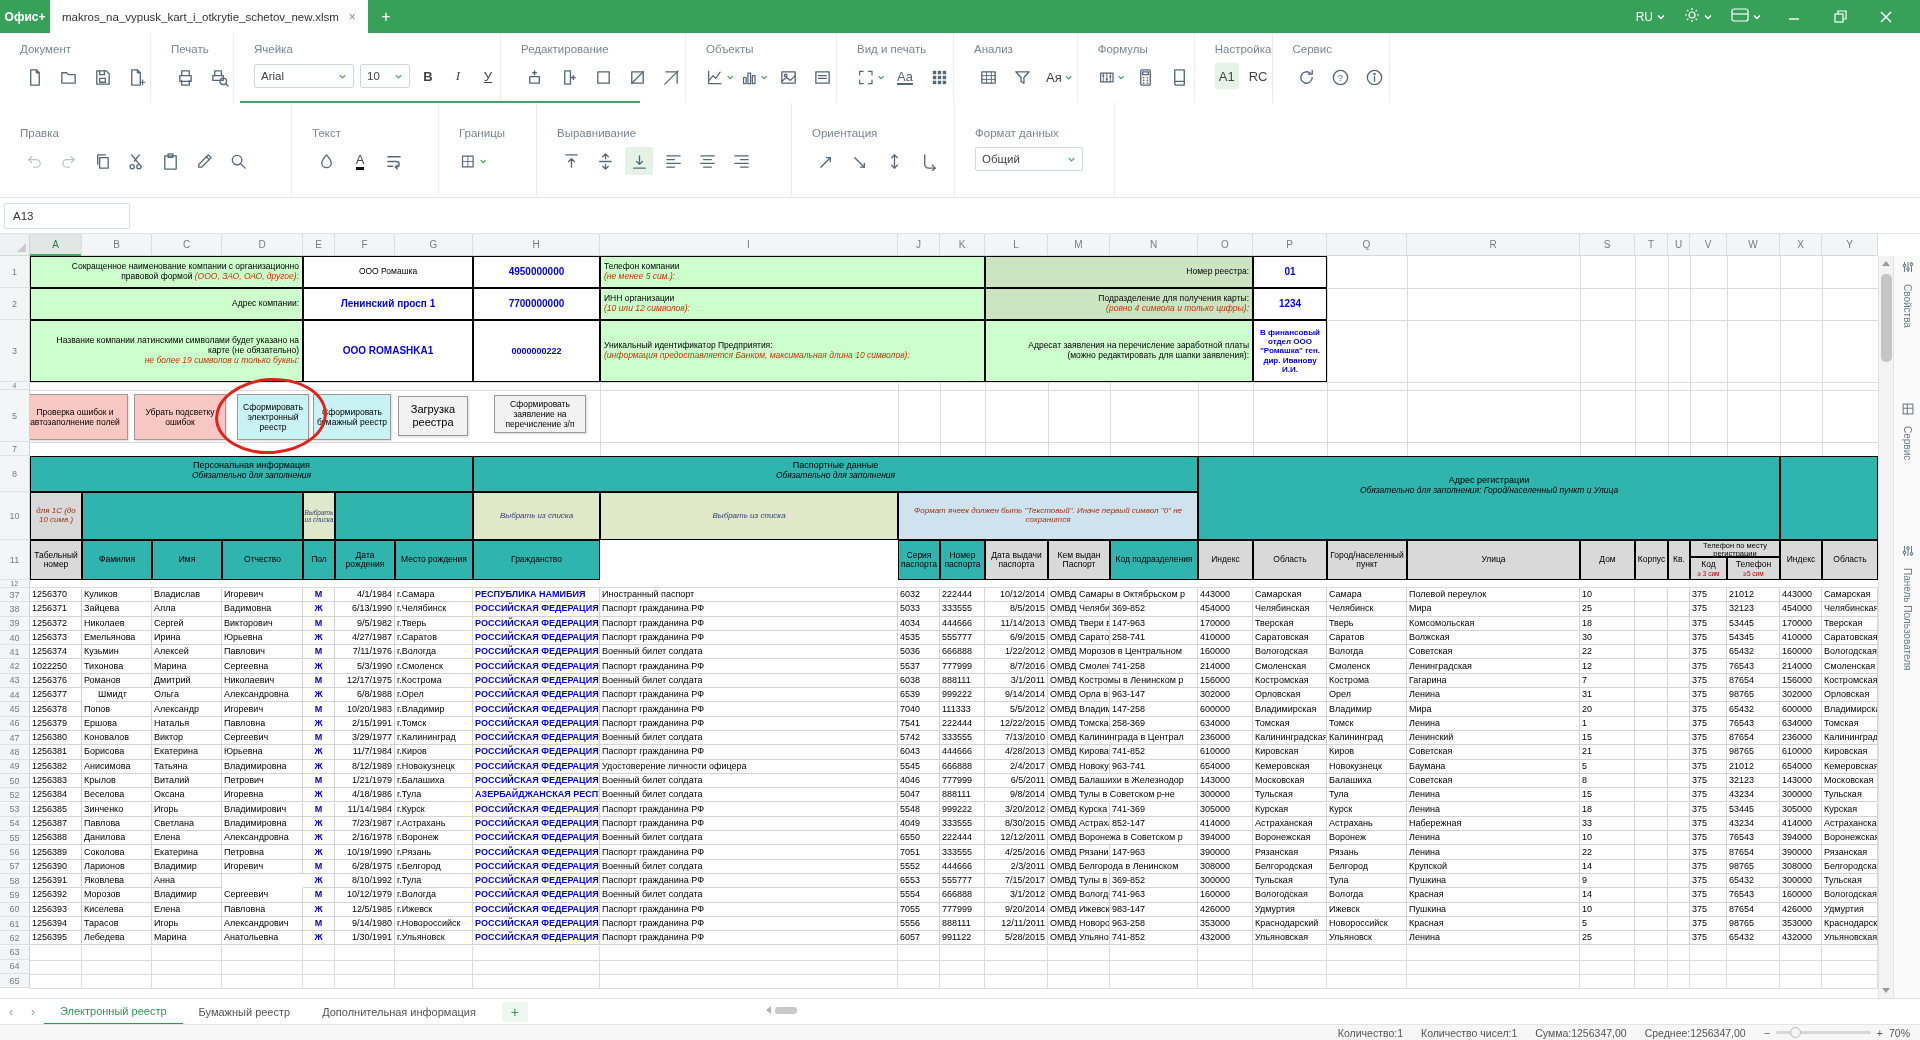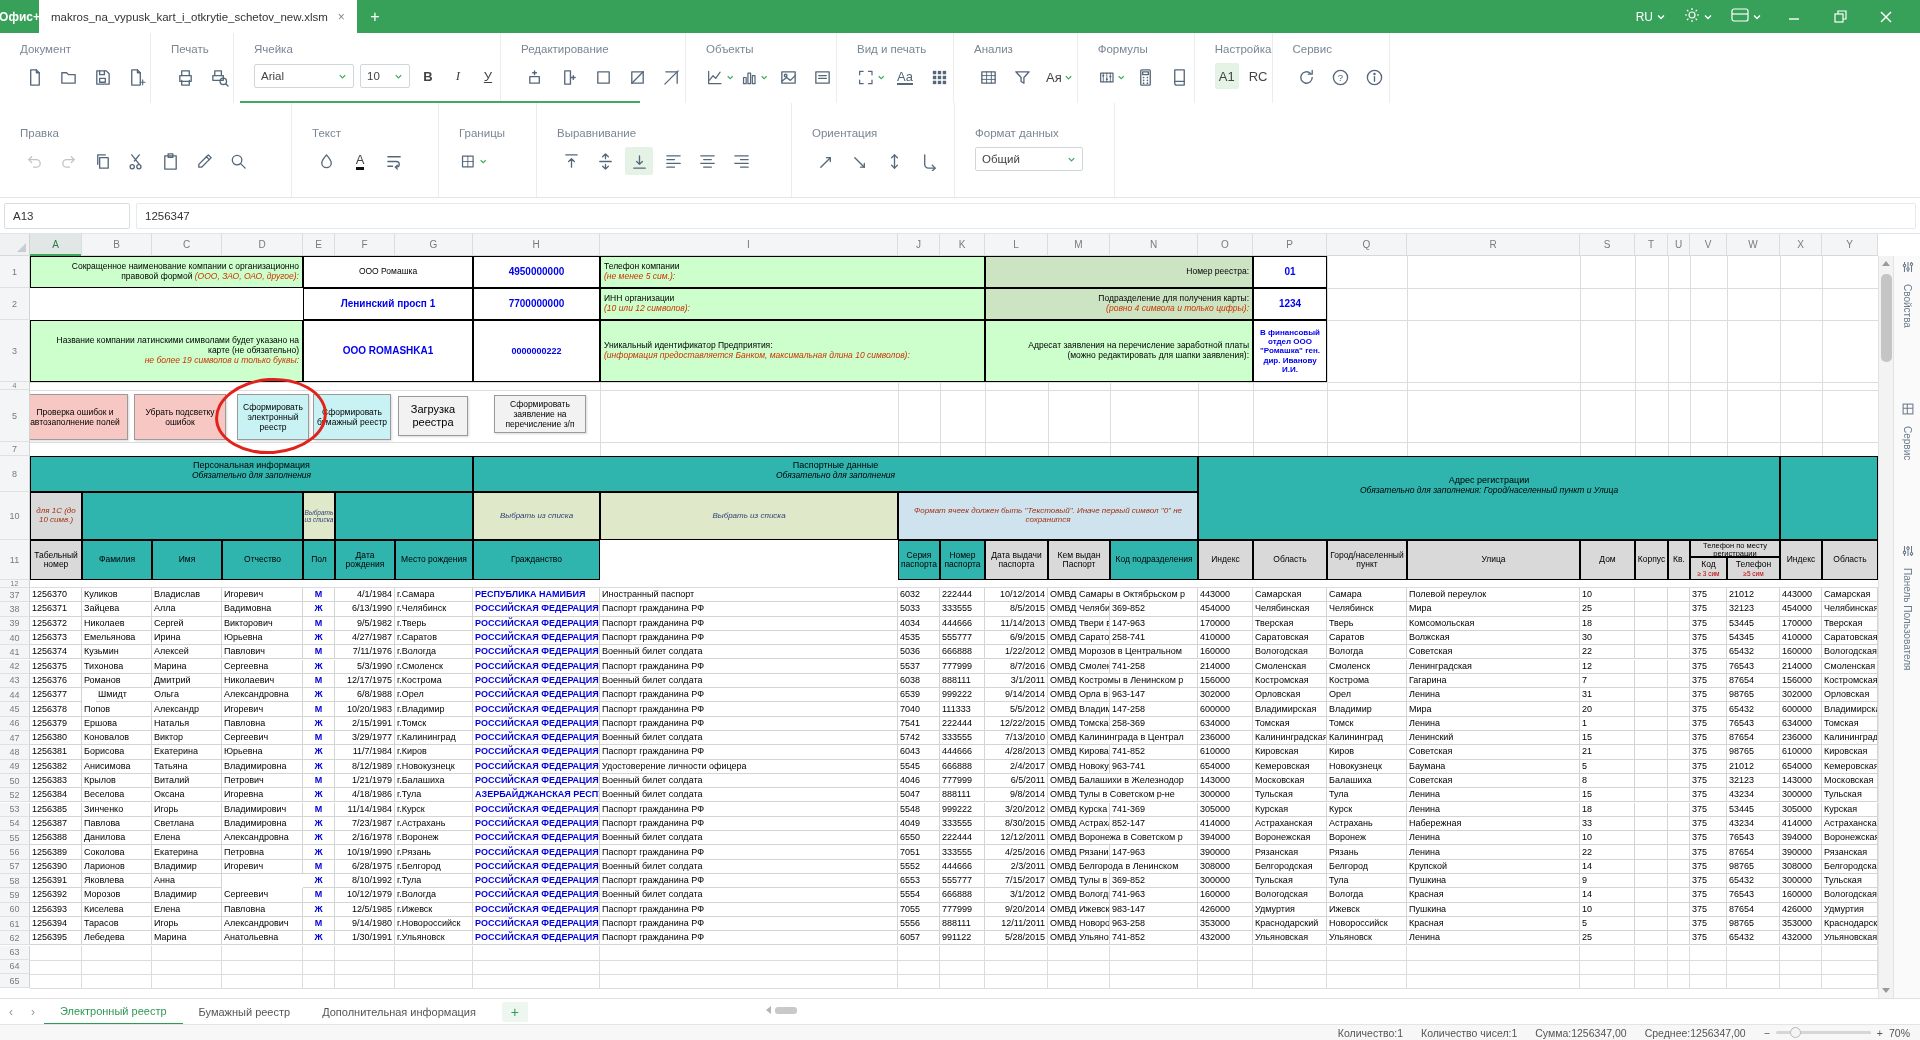--- a/index.html
+++ b/index.html
@@ -2,21 +2,21 @@
 <html><head>
 <meta charset="utf-8">
 <style>
   * { box-sizing: border-box; margin: 0; padding: 0; }
   html,body { width:1920px; height:1040px; overflow:hidden; }
   body { font-family:"Liberation Sans", sans-serif; background:#fff; }
   #app { position:relative; width:1920px; height:1040px; background:#fff; overflow:hidden; }
 
   
   #titlebar { position:absolute; left:0; top:0; width:1920px; height:33px; background:#38a159; display:flex; align-items:stretch; color:#fff; }
-  #logo { width:39px; display:flex; align-items:center; justify-content:center; font-weight:bold; font-size:12px;border-radius:7px; }
+  #logo { width:50px; display:flex; align-items:center; justify-content:center; font-weight:bold; font-size:12px;border-radius:7px; }
   #doc-tab { background:#fff; color:#333; display:flex; align-items:center; gap:10px; padding:0 12px; font-size:11.5px; max-width:340px; }
   #doc-tab .x { color:#888; font-size:12px; cursor:pointer; }
   #tab-add { width:36px; display:flex; align-items:center; justify-content:center; font-size:16px; }
   #tb-right { margin-left:auto; display:flex; align-items:center; gap:6px; padding-right:14px; }
   .tbr-item { display:flex; align-items:center; gap:3px; font-size:12px; padding:0 6px; height:33px; }
   .wbtn { width:40px; height:33px; display:flex; align-items:center; justify-content:center; font-size:13px; }
   .chev-w svg, .chev-g svg { display:block; }
 
   
   #toolbar1 { position:absolute; left:0; top:33px; width:1920px; height:70px; background:#fff; display:flex; }
@@ -603,21 +603,20 @@
               <polyline points="2,3.5 5,6.5 8,3.5" fill="none" stroke="#3fa860" stroke-width="1.4"></polyline>
             </svg>
           </div>
         </div>
       </div>
     </div>
   <div id="tb1-underline"></div>
 
   <div id="formulabar">
     <div id="namebox">A13</div>
-    <div id="fx-input">1256347</div>
   </div>
 
   <div id="colletters">
       <div id="corner"></div>
       <div class="clet sel" style="width:52px">A</div>
       <div class="clet " style="width:70px">B</div>
       <div class="clet " style="width:70px">C</div>
       <div class="clet " style="width:81px">D</div>
       <div class="clet " style="width:32px">E</div>
       <div class="clet " style="width:60px">F</div>
@@ -652,20 +651,23 @@
         <span class="bluev">4950000000</span>
       </div>
       <div class="icell green" style="left:600px;top:0px;width:385px;height:32px">
         <span>Телефон компании<br><span class="redtx">(не менее 5 сим.):</span></span>
       </div>
       <div class="icell green2 right" style="left:985px;top:0px;width:268px;height:32px">
         <span>Номер реестра:</span>
       </div>
       <div class="icell white center" style="left:1253px;top:0px;width:74px;height:32px">
         <span class="bluev">01</span>
+      </div>
+      <div class="icell green right" style="left:30px;top:32px;width:273px;height:32px">
+        <span>Адрес компании:</span>
       </div>
       <div class="icell white center" style="left:303px;top:32px;width:170px;height:32px">
         <span class="bluev">Ленинский просп 1</span>
       </div>
       <div class="icell white center" style="left:473px;top:32px;width:127px;height:32px">
         <span class="bluev">7700000000</span>
       </div>
       <div class="icell green" style="left:600px;top:32px;width:385px;height:32px">
         <span>ИНН организации<br><span class="redtx">(10 или 12 символов):</span></span>
       </div>
@@ -944,21 +946,21 @@
       <div class="dcell   " style="left:1327px;top:389.2px;width:80px;height:14.3px">Вологда</div>
       <div class="dcell   " style="left:1407px;top:389.2px;width:173px;height:14.3px">Советская</div>
       <div class="dcell   " style="left:1580px;top:389.2px;width:55px;height:14.3px">22</div>
       <div class="dcell   " style="left:1635px;top:389.2px;width:33px;height:14.3px"></div>
       <div class="dcell   " style="left:1668px;top:389.2px;width:22px;height:14.3px"></div>
       <div class="dcell   " style="left:1690px;top:389.2px;width:37px;height:14.3px">375</div>
       <div class="dcell   " style="left:1727px;top:389.2px;width:53px;height:14.3px">65432</div>
       <div class="dcell   " style="left:1780px;top:389.2px;width:42px;height:14.3px">160000</div>
       <div class="dcell   " style="left:1822px;top:389.2px;width:56px;height:14.3px">Вологодская</div>
       <div class="gut" style="top:403.5px;height:14.3px">42</div>
-      <div class="dcell   " style="left:30px;top:403.5px;width:52px;height:14.3px">1256375</div>
+      <div class="dcell   " style="left:30px;top:403.5px;width:52px;height:14.3px">1022250</div>
       <div class="dcell   " style="left:82px;top:403.5px;width:70px;height:14.3px">Тихонова</div>
       <div class="dcell   " style="left:152px;top:403.5px;width:70px;height:14.3px">Марина</div>
       <div class="dcell   " style="left:222px;top:403.5px;width:81px;height:14.3px">Сергеевна</div>
       <div class="dcell  c bl" style="left:303px;top:403.5px;width:32px;height:14.3px">Ж</div>
       <div class="dcell r  " style="left:335px;top:403.5px;width:60px;height:14.3px">5/3/1990</div>
       <div class="dcell   " style="left:395px;top:403.5px;width:78px;height:14.3px">г.Смоленск</div>
       <div class="dcell   bl" style="left:473px;top:403.5px;width:127px;height:14.3px">РОССИЙСКАЯ ФЕДЕРАЦИЯ</div>
       <div class="dcell   " style="left:600px;top:403.5px;width:298px;height:14.3px">Паспорт гражданина РФ</div>
       <div class="dcell   " style="left:898px;top:403.5px;width:42px;height:14.3px">5537</div>
       <div class="dcell   " style="left:940px;top:403.5px;width:45px;height:14.3px">777999</div>

